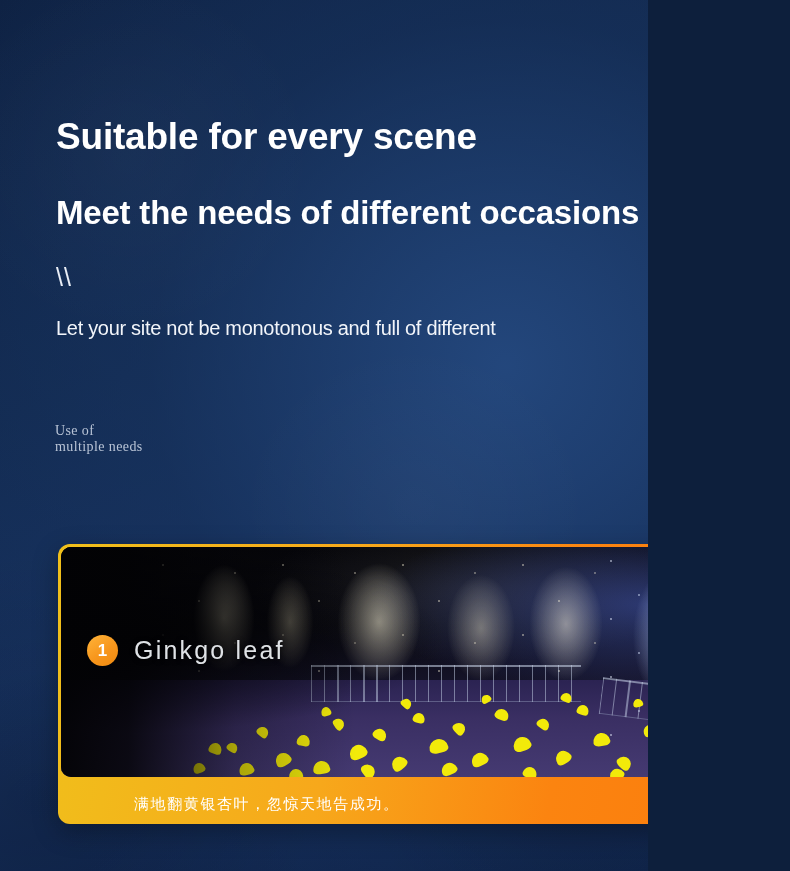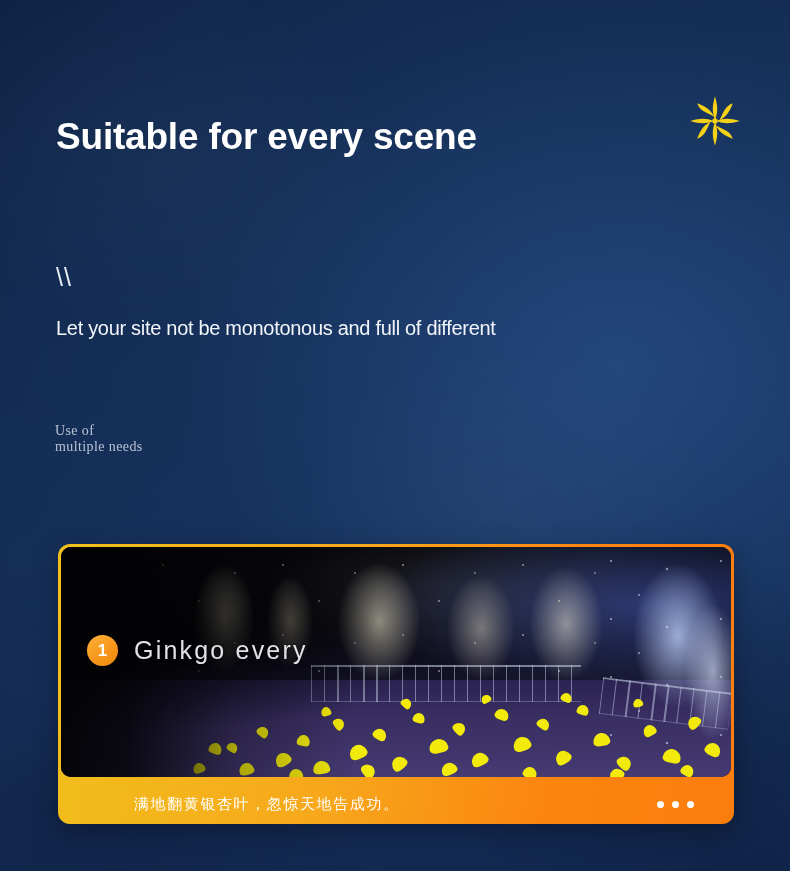--- a/index.html
+++ b/index.html
@@ -2,21 +2,21 @@
 <html><head>
 <meta charset="utf-8">
 <style>
   html, body {
     margin: 0;
     padding: 0;
     background: #0d1f3c;
   }
   #page {
     position: relative;
-    width: 790px;
+    width: 648px;
     height: 871px;
     overflow: hidden;
     font-family: "Liberation Sans", sans-serif;
     background:
       radial-gradient(130% 95% at 78% 42%, rgba(36,72,126,0.95) 0%, rgba(24,52,96,0.55) 42%, rgba(13,31,60,0) 78%),
       linear-gradient(160deg, #0e2142 0%, #122a50 38%, #16305d 62%, #0e2146 100%);
   }
   
   #page::before {
     content: "";
@@ -239,20 +239,21 @@
         <path d="M83 83 C67 77 59 72 51 58 C65 66 77 67 83 83 Z"></path>
         <path d="M83 17 C77 33 72 41 58 49 C66 35 67 23 83 17 Z"></path>
         <path d="M17 83 C23 67 28 59 42 51 C34 65 33 77 17 83 Z"></path>
         <circle cx="50" cy="50" r="5"></circle>
       </g>
     </svg>
   </div>
 
   <div class="headline" id="title-main">Suitable for every scene</div>
 
+  <div class="headline" id="title-sub">Meet the needs of different occasions</div>
 
   <div id="slash-mark">\\</div>
 
   <div id="tagline">Let your site not be monotonous and full of different</div>
 
   <div id="eyebrow">Use of
 multiple needs</div>
 
   <div id="scene-card">
 
@@ -344,21 +345,21 @@
         <div class="leaf" style="left:340px;top:152px;width:11px;height:9px;transform:rotate(42deg)"></div>
         <div class="leaf" style="left:420px;top:148px;width:10px;height:8px;transform:rotate(-32deg)"></div>
         <div class="leaf" style="left:500px;top:146px;width:11px;height:9px;transform:rotate(24deg)"></div>
         <div class="leaf" style="left:572px;top:152px;width:10px;height:8px;transform:rotate(-12deg)"></div>
       </div>
 
       <div class="photo-vignette"></div>
 
       <div id="card-label-row">
         <div id="scene-index-badge">1</div>
-        <div id="scene-title">Ginkgo every</div>
+        <div id="scene-title">Ginkgo leaf</div>
       </div>
     </div>
 
     <div id="caption-bar">
       <div id="caption-text">满地翻黄银杏叶，忽惊天地告成功。</div>
       <div id="caption-more">
         <i></i>
           <i></i>
           <i></i>
       </div>

